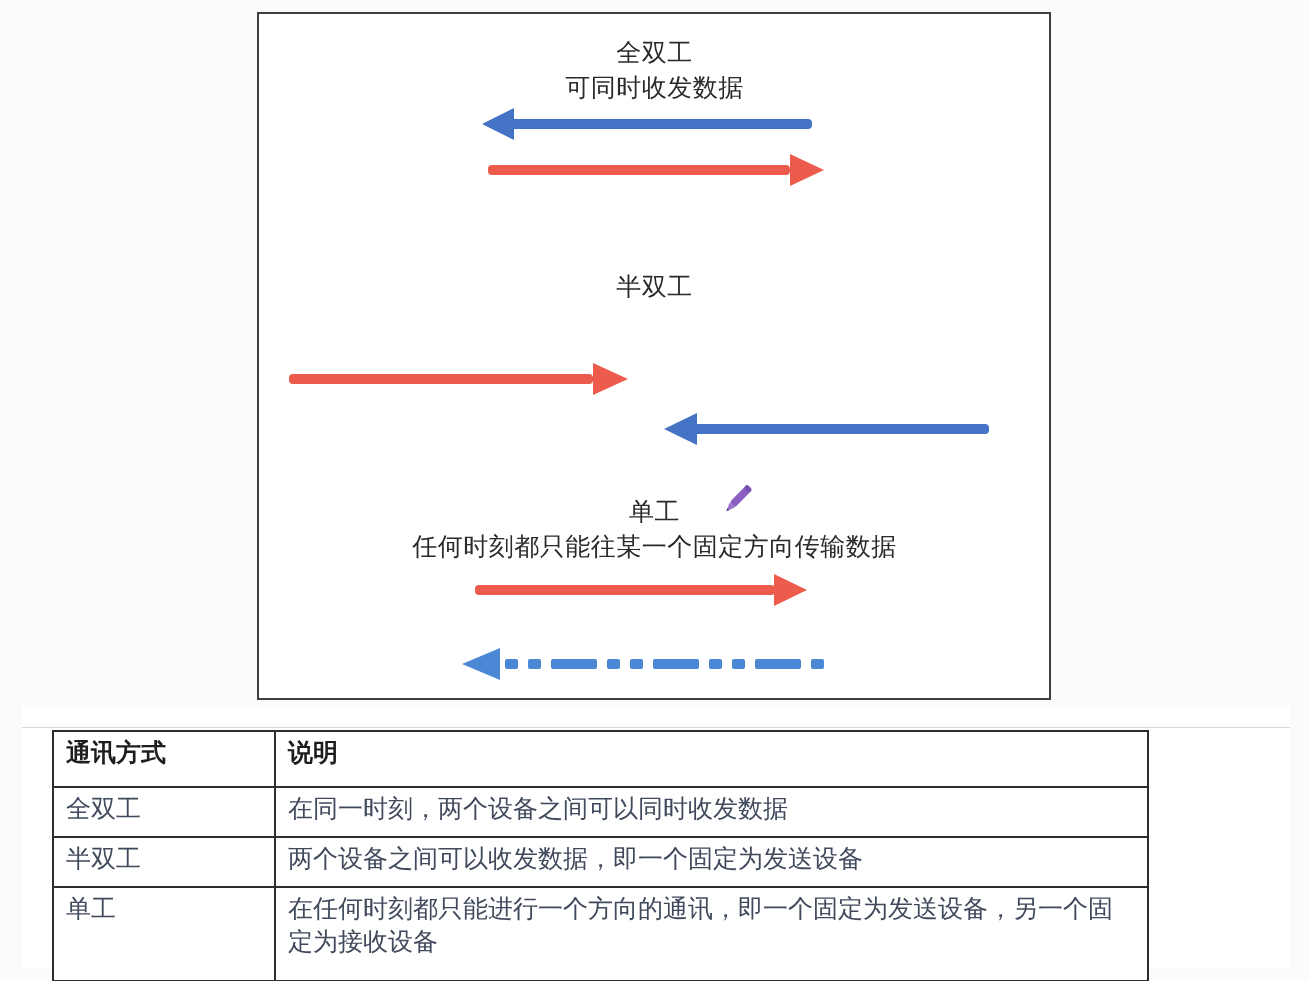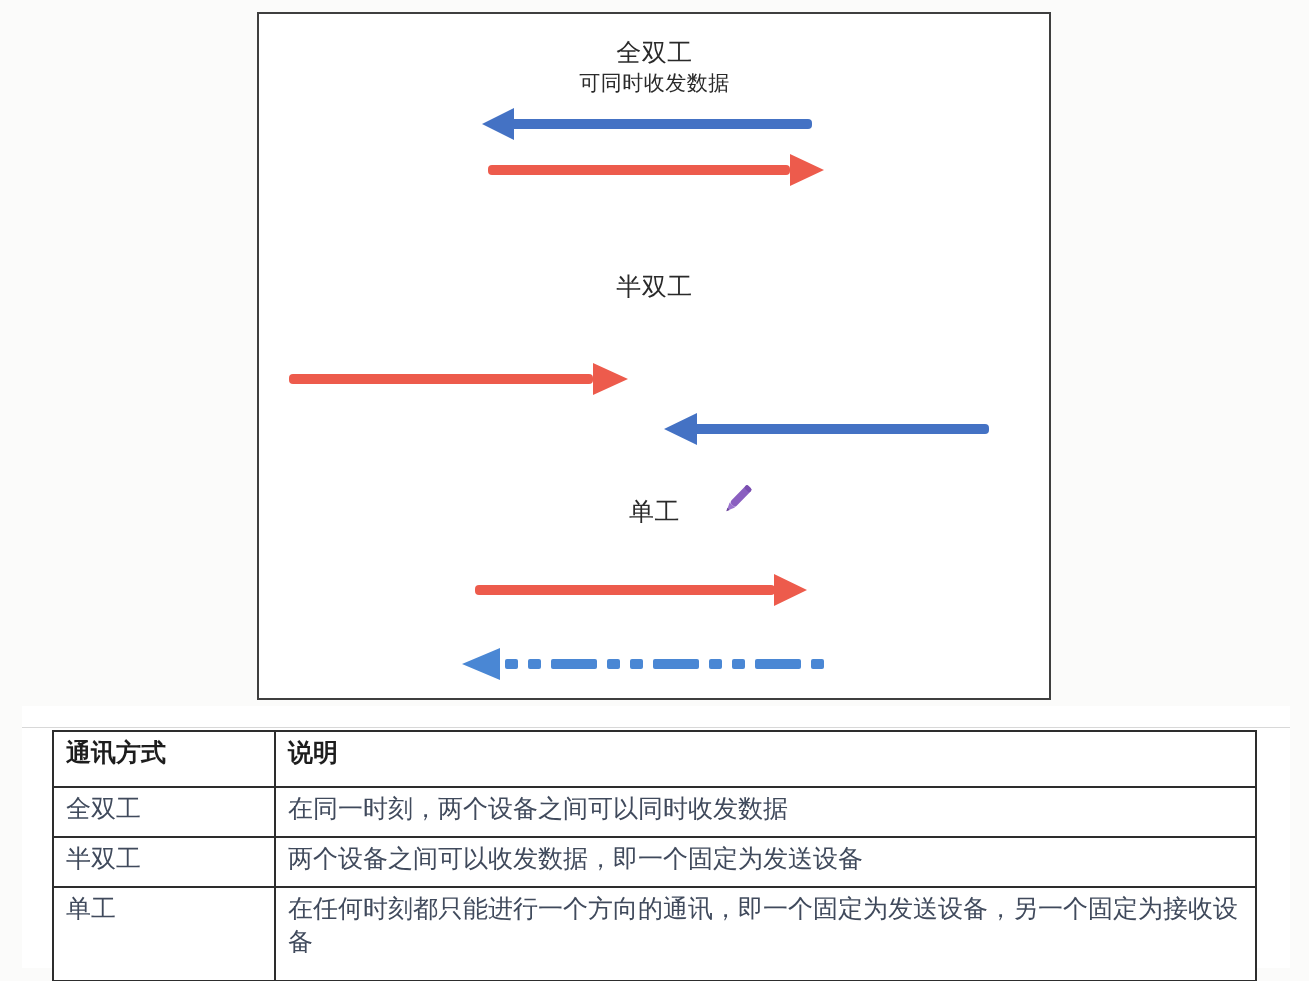--- a/index.html
+++ b/index.html
@@ -46,21 +46,21 @@
   .caption {
     position: absolute;
     text-align: center;
     color: #2a2a2a;
     font-family: "DejaVu Serif", "Liberation Serif", serif;
     line-height: 1.38;
     white-space: nowrap;
     letter-spacing: 0.5px;
   }
   .caption .line1 { display: block; font-size: 25px; }
-  .caption .line2 { display: block; font-size: 21px; font-family: Liberation Mono, monospace; }
+  .caption .line2 { display: block; font-size: 25px; }
 
   #cap-full      { left: 0px; top: 36px;  width: 1309px; }
   #cap-half      { left: 0px; top: 270px; width: 1309px; }
   #cap-simplex   { left: 0px; top: 495px; width: 1309px; }
 
   
   .arrow {
     position: absolute;
     height: 30px;
   }
@@ -73,21 +73,21 @@
     top: 476px;
     width: 44px;
     height: 44px;
   }
 
   
   .comm-table {
     position: absolute;
     left: 52px;
     top: 730px;
-    width: 1205px;
+    width: 1097px;
     border-collapse: collapse;
     background: #ffffff;
     table-layout: fixed;
   }
   .comm-table td, .comm-table th {
     border: 2px solid #2d2d2d;
     padding: 4px 10px 6px 12px;
     text-align: left;
     vertical-align: top;
     font-family: "DejaVu Serif", "Liberation Serif", serif;
@@ -163,20 +163,21 @@
   <svg width="332" height="32" viewBox="0 0 332 32">
     <g fill="#4472C4">
       <rect x="33" y="11" width="296" height="10" rx="4"></rect>
       <polygon points="4,16 37,0 37,32"></polygon>
     </g>
   </svg>
 </div>
 
 <div class="caption" id="cap-simplex">
   <span class="line1">单工</span>
+  <span class="line2">任何时刻都只能往某一个固定方向传输数据</span>
 </div>
 
 <div class="pen-cursor">
   <svg width="44" height="44" viewBox="0 0 44 44">
     <g transform="rotate(44 22 22)">
       <rect x="19" y="6" width="7.5" height="25" rx="2.5" fill="#8A5FC0"></rect>
       <rect x="19" y="6" width="7.5" height="4.5" rx="2" fill="#7A4FB0"></rect>
       <polygon points="19,31 26.5,31 22.75,39" fill="#9B73CE"></polygon>
       <polygon points="21.2,36.4 24.3,36.4 22.75,39.6" fill="#6B4499"></polygon>
     </g>

